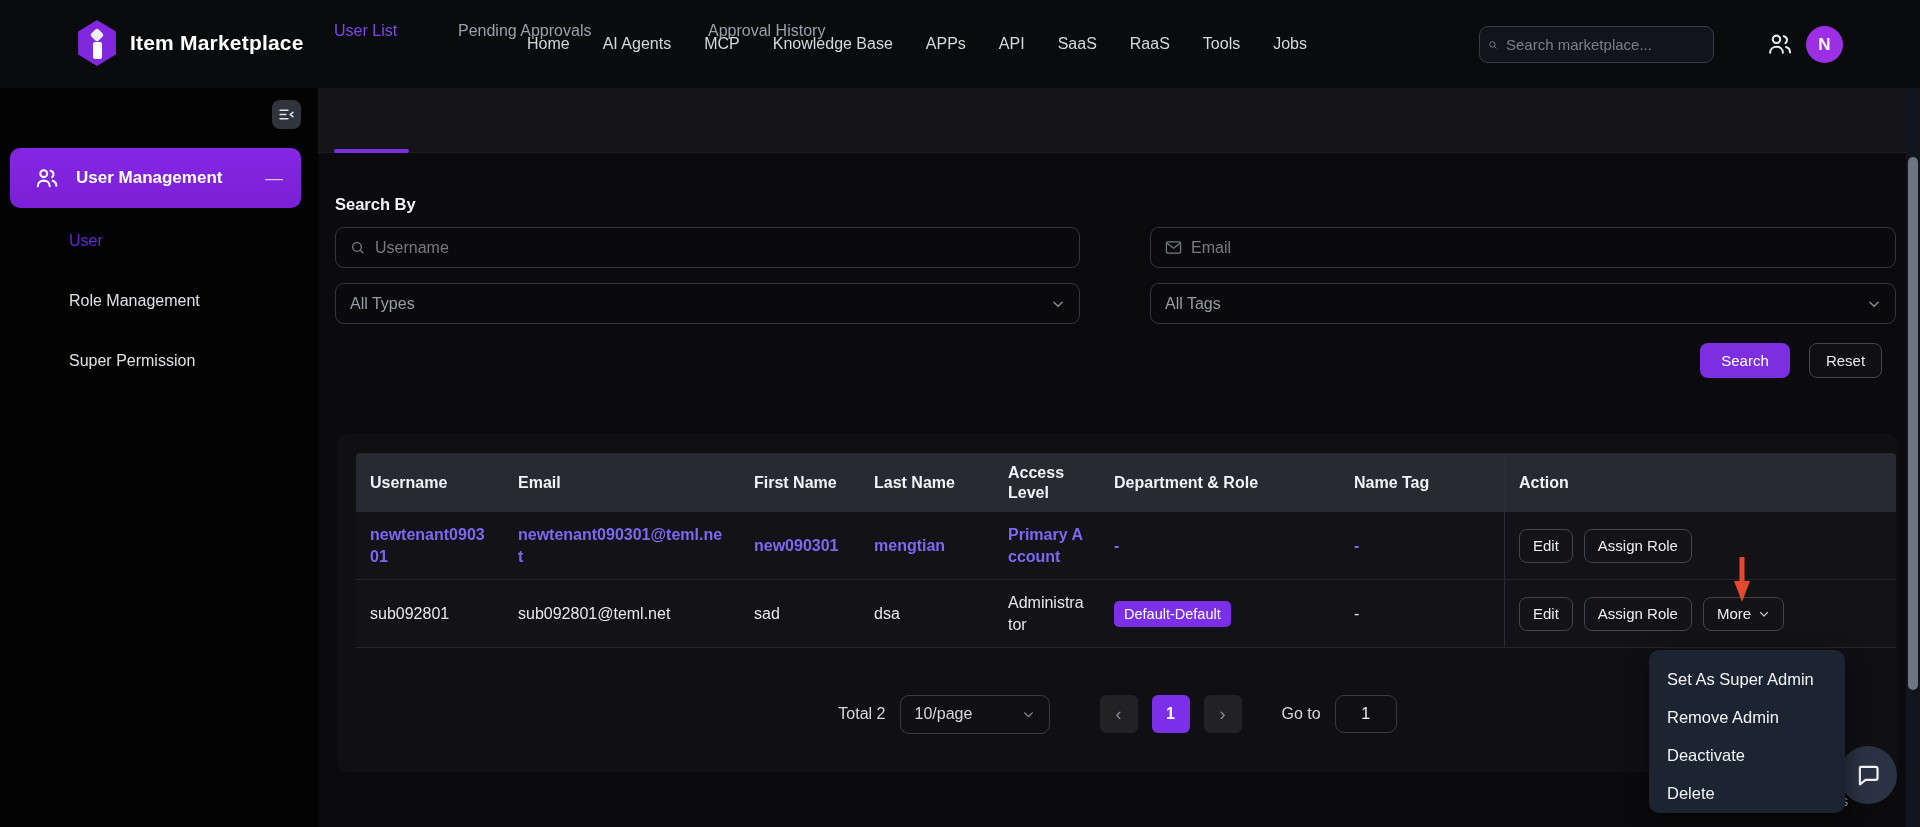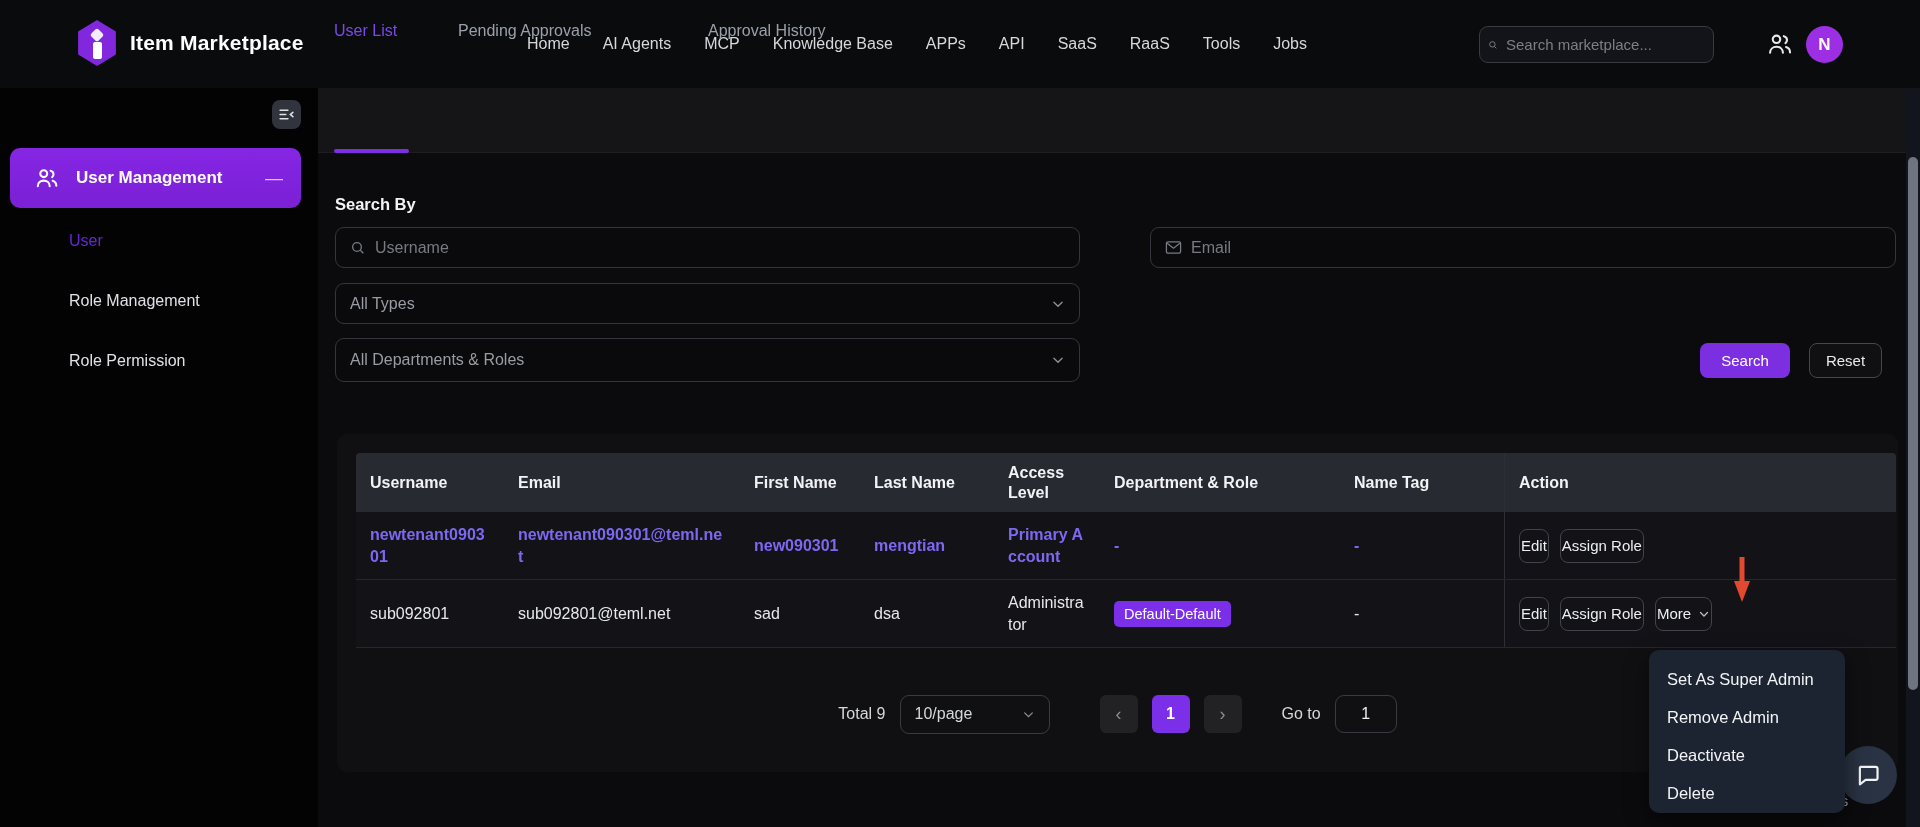--- a/index.html
+++ b/index.html
@@ -67,21 +67,21 @@
   .trow.head { background:#282a32; height:59px; border-radius:4px 4px 0 0; }
   .trow.body { height:68px; border-bottom:1px solid #26272e; background:#131317; }
   .tc { display:flex; align-items:center; padding:0 14px 0 14px; overflow:hidden; }
   .tc.hd { font-weight:bold; color:#f2f3f5; line-height:1.25; }
   .c0{width:148px;} .c1{width:236px;} .c2{width:120px;} .c3{width:134px;} .c4{width:106px;}
   .c5{width:240px;} .c6{width:164px;} .c7{width:392px;}
   .c7 { border-left:1px solid #2e2f36; }
   .cellwrap { word-break:break-all; line-height:1.35; }
   .row-link { color:#7d68f2; font-weight:bold; }
   .badge { background:#7c2fe8; color:#fff; font-size:14.5px; padding:5px 10px; border-radius:5px; white-space:nowrap; }
-  .act-btn { height:34px; padding:0 1px; border:1px solid #42444c; border-radius:8px; background:transparent;
+  .act-btn { height:34px; padding:0 13px; border:1px solid #42444c; border-radius:8px; background:transparent;
     color:#eceef0; font:inherit; font-size:15px; cursor:pointer; display:inline-flex; align-items:center; gap:7px; }
   .actions { display:flex; gap:11px; align-items:center; }
 
   
   .pager { position:absolute; left:337px; top:694px; width:1561px; height:40px; display:flex;
     align-items:center; justify-content:center; gap:14px; color:#d6d8db; }
   .pp-select { width:150px; height:39px; border:1px solid #3a3b42; border-radius:9px; display:flex; align-items:center;
     justify-content:space-between; padding:0 14px; cursor:pointer; color:#d6d8db; }
   .pg-btn { width:38px; height:38px; border-radius:6px; background:#222225; color:#8b8e95; display:flex;
     align-items:center; justify-content:center; cursor:pointer; font-size:18px; }
@@ -155,21 +155,21 @@
       <circle cx="9" cy="8" r="3.2"></circle>
         <path d="M3.5 19.5c0-3.1 2.5-5.1 5.5-5.1s5.5 2 5.5 5.1"></path>
       <path d="M15.3 5.3c1.6.4 2.7 1.7 2.7 3.3 0 1.1-.5 2.1-1.3 2.7"></path>
         <path d="M17.2 14.6c2.2.7 3.4 2.4 3.4 4.6"></path>
     </svg>
     <span class="lbl">User Management</span>
     <span class="minus">—</span>
   </div>
   <div class="side-item active" style="top:226px;">User</div>
   <div class="side-item" style="top:286px;">Role Management</div>
-  <div class="side-item" style="top:346px;">Role Permission</div>
+  <div class="side-item" style="top:346px;">Super Permission</div>
 
   <div class="main-bg"></div>
   <div class="tabbar"></div>
   <div class="tab active" style="left:334px;">User List</div>
   <div class="tab" style="left:458px;">Pending Approvals</div>
   <div class="tab" style="left:708px;">Approval History</div>
   <div class="tab-underline"></div>
 
   <div class="filters-title">Search By</div>
 
@@ -187,22 +187,22 @@
       </svg>
     <input type="text" placeholder="Email" style="">
   </div>
 
   <div class="sel" style="left:335px; top:283px; width:745px;">
     <span class="sel-text">All Types</span>
     <svg width="14" height="14" viewBox="0 0 24 24" fill="none" stroke="#8b8e96" stroke-width="2.4" stroke-linecap="round">
         <path d="M5 9l7 7 7-7"></path>
       </svg>
   </div>
-  <div class="sel" style="left:335px; top:338px; width:745px; height:44px;">
-    <span class="sel-text">All Departments &amp; Roles</span>
+  <div class="sel" style="left:1150px; top:283px; width:746px;">
+    <span class="sel-text">All Tags</span>
     <svg width="14" height="14" viewBox="0 0 24 24" fill="none" stroke="#8b8e96" stroke-width="2.4" stroke-linecap="round">
         <path d="M5 9l7 7 7-7"></path>
       </svg>
   </div>
 
   <button class="btn-search">Search</button>
   <button class="btn-reset">Reset</button>
 
   <div class="panel"></div>
   <div class="tbl">
@@ -278,21 +278,21 @@
             <svg width="12" height="12" viewBox="0 0 24 24" fill="none" stroke="#b9bcc2" stroke-width="2.6" stroke-linecap="round">
                 <path d="M5 9l7 7 7-7"></path>
               </svg>
           </button>
         </div>
       </div>
     </div>
   </div>
 
   <div class="pager">
-    <span>Total 9</span>
+    <span>Total 2</span>
     <div class="pp-select">
       <span>10/page</span>
       <svg width="13" height="13" viewBox="0 0 24 24" fill="none" stroke="#8b8e96" stroke-width="2.4" stroke-linecap="round">
           <path d="M5 9l7 7 7-7"></path>
         </svg>
     </div>
     <div style="width:22px;"></div>
     <div class="pg-btn">‹</div>
     <div class="pg-cur">1</div>
     <div class="pg-btn">›</div>

